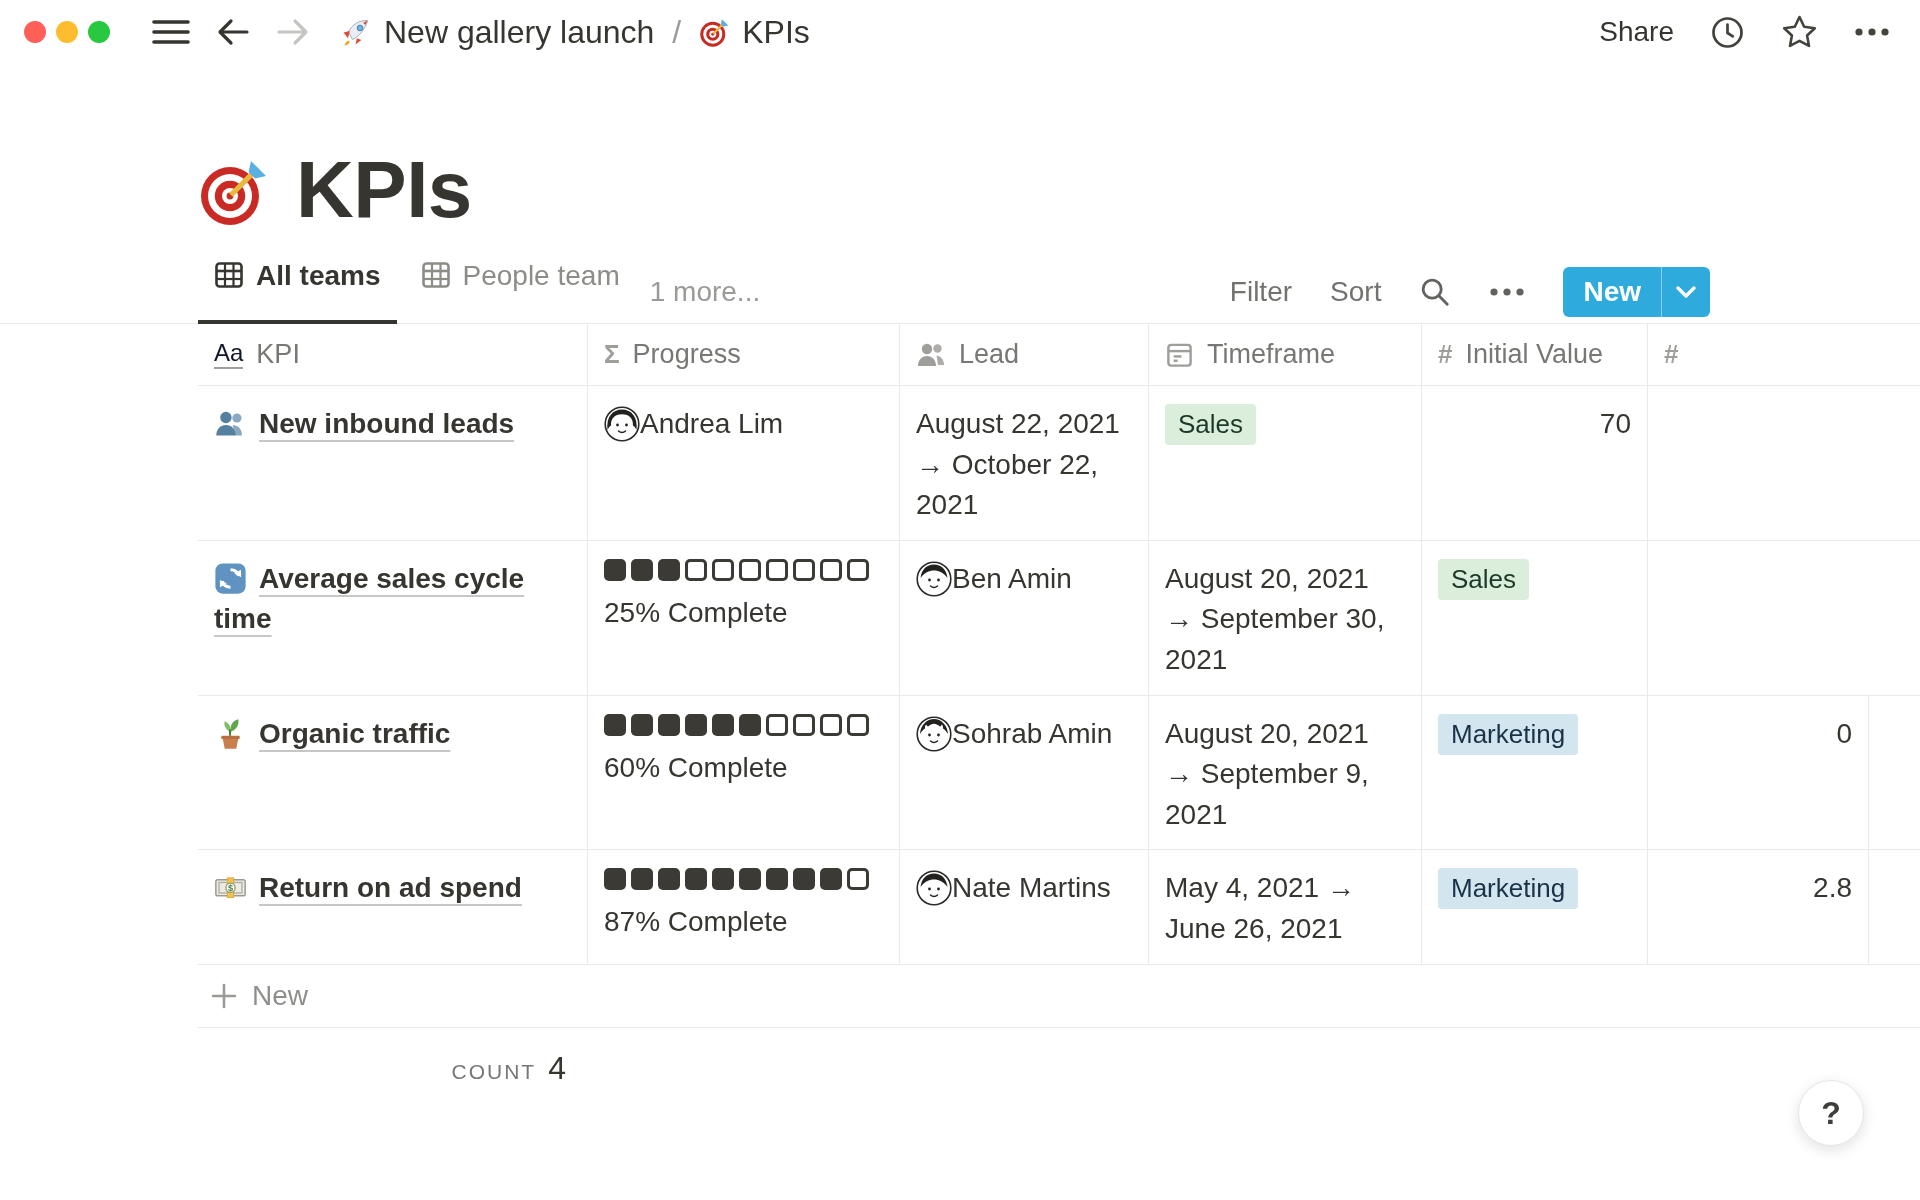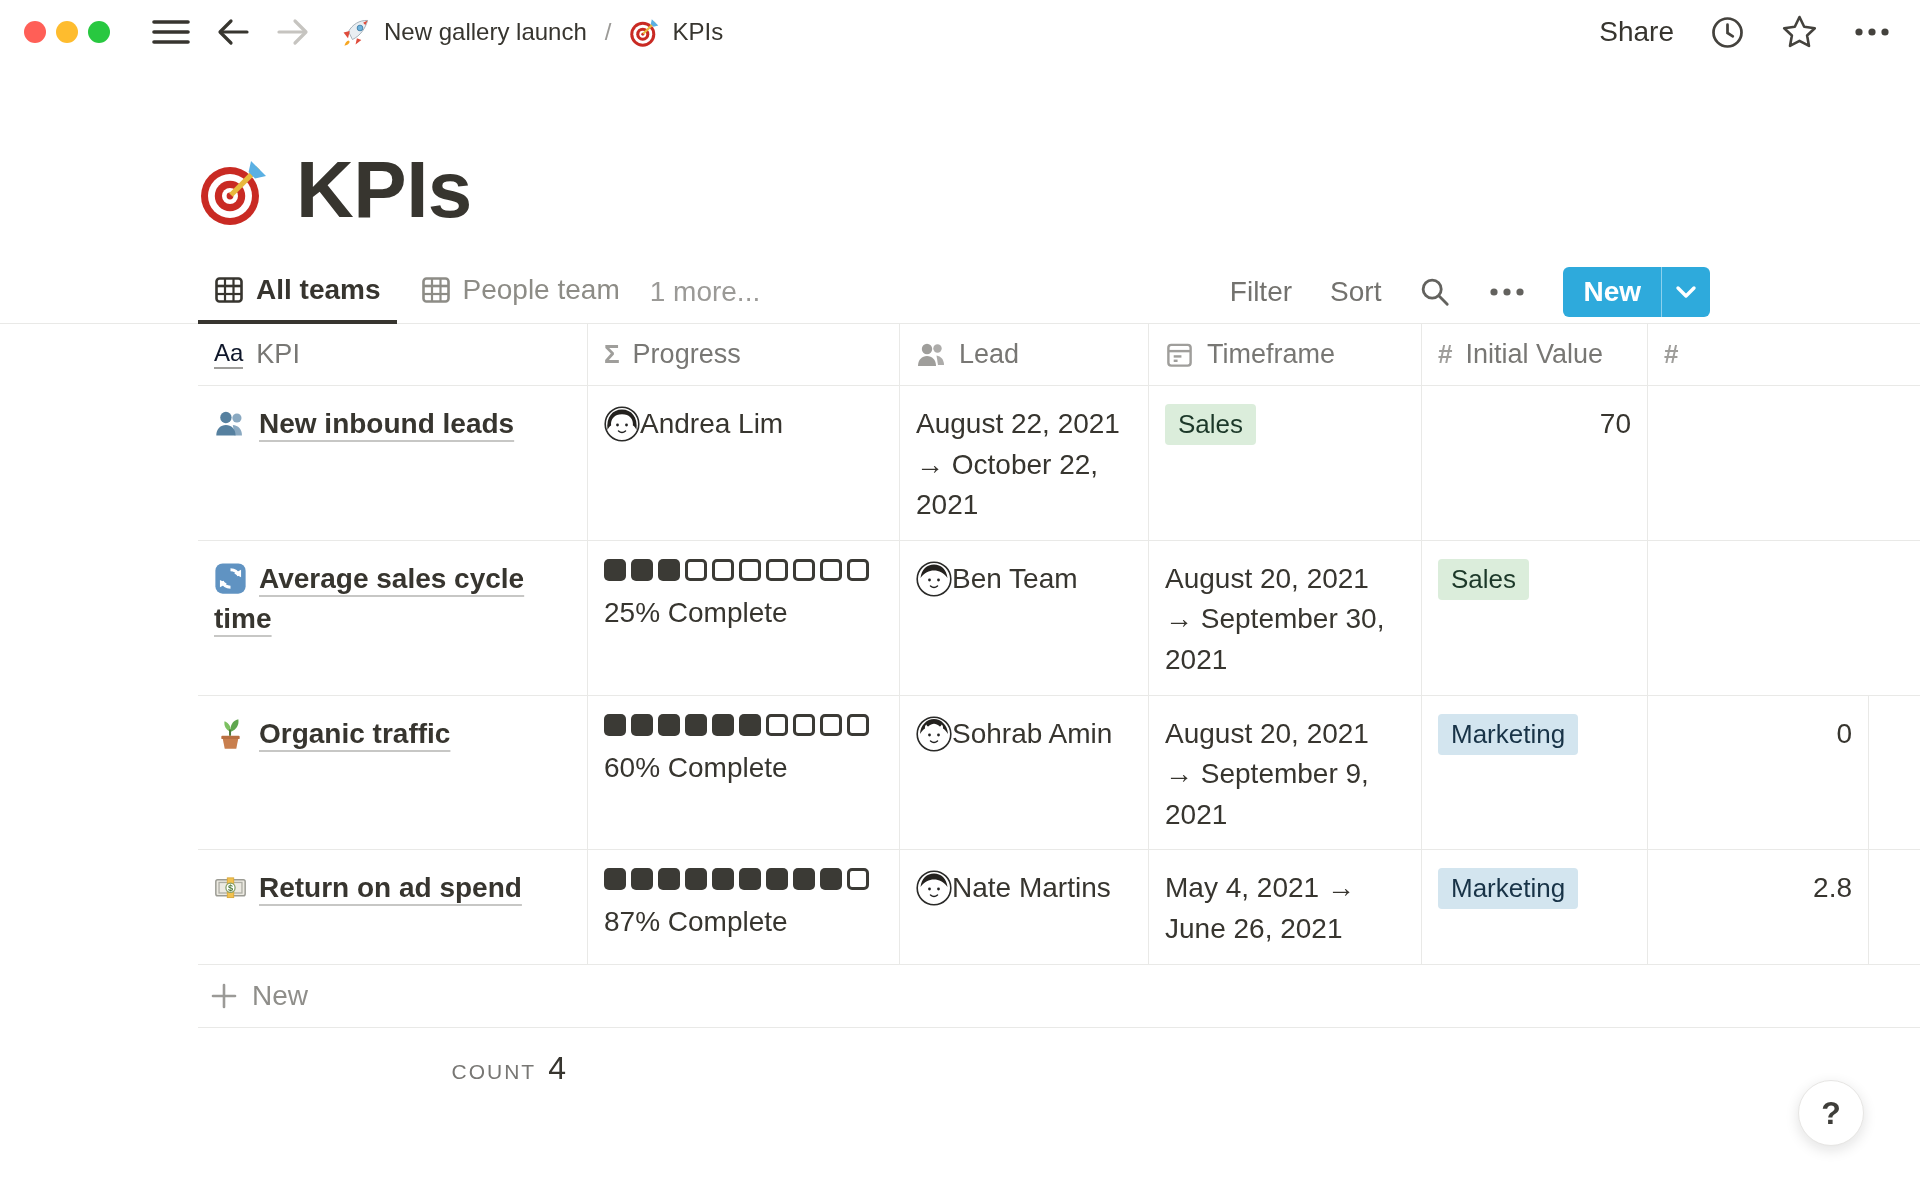--- a/index.html
+++ b/index.html
@@ -10,37 +10,37 @@
     font-family:"Liberation Sans","DejaVu Sans",sans-serif;
   }
   svg { display:block; }
 
   
   .topbar { height:64px; display:flex; align-items:center; padding:0 30px 0 24px; }
   .traffic { display:flex; gap:10px; margin-right:42px; }
   .light { width:22px; height:22px; border-radius:50%; }
   .tb-icon { color:#37352f; margin-right:26px; cursor:pointer; }
   .tb-icon.dim { color:#c6c4c0; }
-  .breadcrumb { display:flex; align-items:center; gap:12px; font-size:24px; margin-left:4px; }
+  .breadcrumb { display:flex; align-items:center; gap:12px; font-size:32px; margin-left:4px; }
   .crumb { display:flex; align-items:center; gap:12px; cursor:pointer; }
   .crumb-sep { color:#9b9a97; margin:0 6px; }
   .topbar-right { margin-left:auto; display:flex; align-items:center; gap:36px; }
   .share { font-size:28px; cursor:pointer; }
   .tr-icon { color:#44423d; cursor:pointer; }
 
   
   .title-block { margin:86px 0 0 198px; display:flex; align-items:flex-end; gap:26px; }
   .title-emoji { margin-bottom:2px; }
   .page-title { font-size:80px; font-weight:700; line-height:1; margin:0; letter-spacing:-.5px; }
 
   
   .toolbar { margin-top:30px; height:64px; display:flex; align-items:stretch;
              padding-left:198px; padding-right:210px; border-bottom:1px solid #e9e9e7; }
   .tabs { display:flex; gap:8px; }
-  .tab { display:flex; align-items:center; gap:12px; padding:0 16px; font-size:28px;
+  .tab { display:flex; align-items:flex-start; gap:12px; padding:0 16px; font-size:28px;
          color:#8d8c86; cursor:pointer; border-bottom:4px solid transparent; margin-bottom:-1px; }
   .tab.active { color:#37352f; font-weight:700; border-bottom-color:#37352f; }
   .tab .t-ic { color:inherit; }
   .more-views { display:flex; align-items:center; font-size:28px; color:#9b9a97; padding:0 14px; cursor:pointer; }
   .toolbar-right { margin-left:auto; display:flex; align-items:center; gap:38px; }
   .tool-label { font-size:28px; color:#73726e; cursor:pointer; }
   .tool-icon { color:#63625e; cursor:pointer; }
   .new-btn { display:flex; align-items:stretch; height:50px; border-radius:6px; overflow:hidden;
              background:#2EAADC; color:#fff; cursor:pointer; align-self:center; }
   .new-main { display:flex; align-items:center; padding:0 20px; font-size:28px; font-weight:700; }
@@ -343,21 +343,21 @@
         <div class="td td-lead">
           <span class="avatar">
             <svg width="36" height="36" viewBox="0 0 36 36">
               <circle cx="18" cy="18" r="16.8" fill="#fff" stroke="#2a2a28" stroke-width="1.6"></circle>
               <path d="M4.5 17C5.5 8.5 10.8 3.5 18 3.5S30.5 8.5 31.5 17c-4.2-5.2-8.3-7.4-13.5-7.4S8.7 11.8 4.5 17z" fill="#23211e"></path>
               <circle cx="13.5" cy="19" r="1.4" fill="#222"></circle>
               <circle cx="22.5" cy="19" r="1.4" fill="#222"></circle>
               <path d="M14.5 25c2.1 1.8 4.9 1.8 7 0" stroke="#222" stroke-width="1.5" fill="none" stroke-linecap="round"></path>
             </svg>
           </span>
-          <span>Ben Team</span>
+          <span>Ben Amin</span>
         </div>
         <div class="td">
           <div class="tf">August 20, 2021 → September 30, 2021</div>
         </div>
         <div class="td"><span class="pill pill-green">Sales</span></div>
         <div class="td"></div>
       </div>
       <div class="grid-row trow r-tall">
         <div class="td"><span class="kpi-emoji"><svg width="33" height="33" viewBox="0 0 36 36">
               <path d="M18.5 16C17 10 20 4 26.5 2.5c1.2 6-2 11.5-8 13.5z" fill="#5fa64e"></path>

